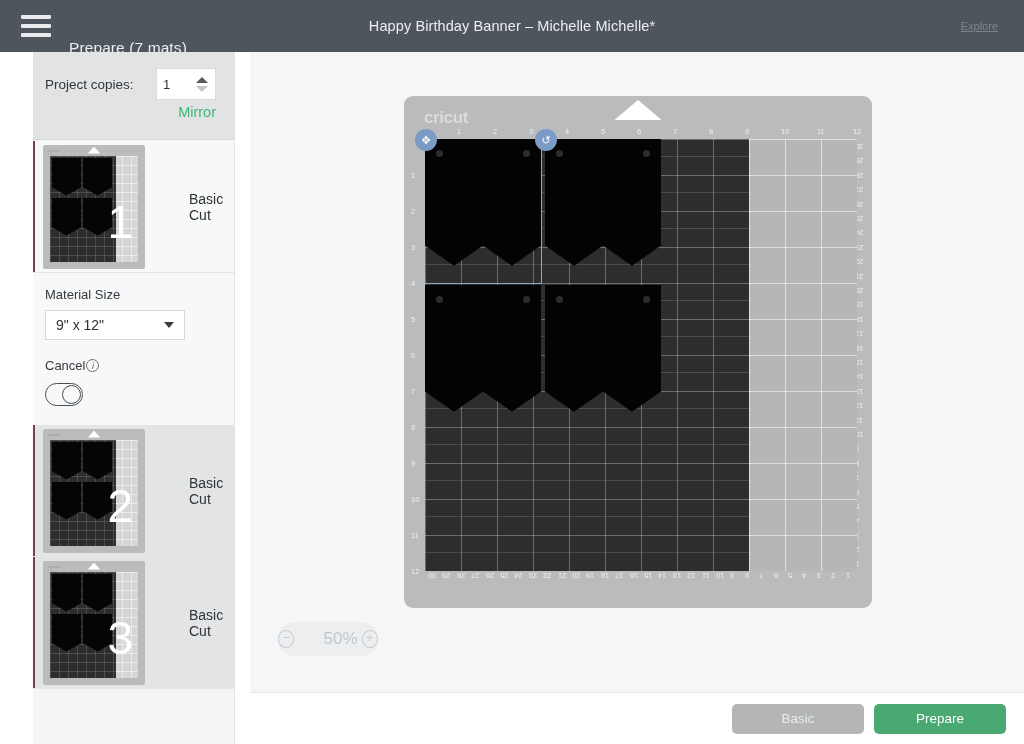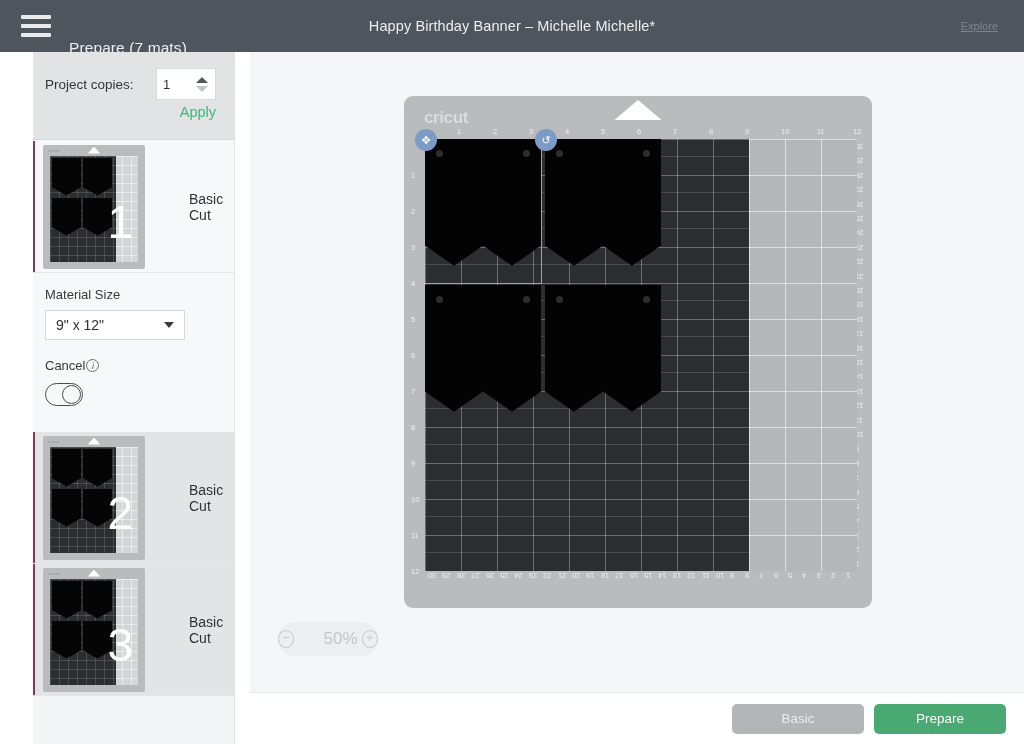--- a/index.html
+++ b/index.html
@@ -107,21 +107,21 @@
     position: absolute; background: #050505;
     clip-path: polygon(0 0, 100% 0, 100% 78%, 50% 100%, 0 78%);
   }
   .mat-num {
     position: absolute; font-size: 46px; color: #fff; font-weight: 400;
     right: 12px; bottom: 24px; line-height: 1;
     font-family: "Liberation Sans", sans-serif;
   }
   .mat-op { margin-left: 44px; font-size: 14px; color: #303335; }
 
-  .opt-block { padding: 14px 14px 26px 12px; background: #f7f8f9; }
+  .opt-block { padding: 14px 14px 19px 12px; background: #f7f8f9; }
   .opt-label { font-size: 13px; color: #36393b; margin-bottom: 8px; }
   .select {
     position: relative; width: 140px; height: 30px; background: #fff;
     border: 1px solid #d6d8da; display: flex; align-items: center;
     padding: 0 10px; font-size: 14px; color: #2f3234; cursor: pointer;
   }
   .select .caret {
     position: absolute; right: 10px; width:0;height:0;
     border-left:5px solid transparent;border-right:5px solid transparent;border-top:6px solid #3a3d3f;
   }
@@ -273,21 +273,21 @@
       <div class="copies-row">
         <div class="copies-label">Project copies:</div>
         <div class="stepper">
           <div class="stepper-val">1</div>
           <div class="stepper-arrows">
             <div class="arr-up"></div>
             <div class="arr-dn"></div>
           </div>
         </div>
       </div>
-      <div class="apply-link">Apply</div>
+      <div class="apply-link">Mirror</div>
     </div>
 
     <div class="mat-list">
 
       <div class="mat-card selected">
         <div class="accent"></div>
         <div class="mat-thumb">
           <div class="tcricut">cricut</div>
           <div class="ttab"></div>
           <div class="tsurface"></div>

